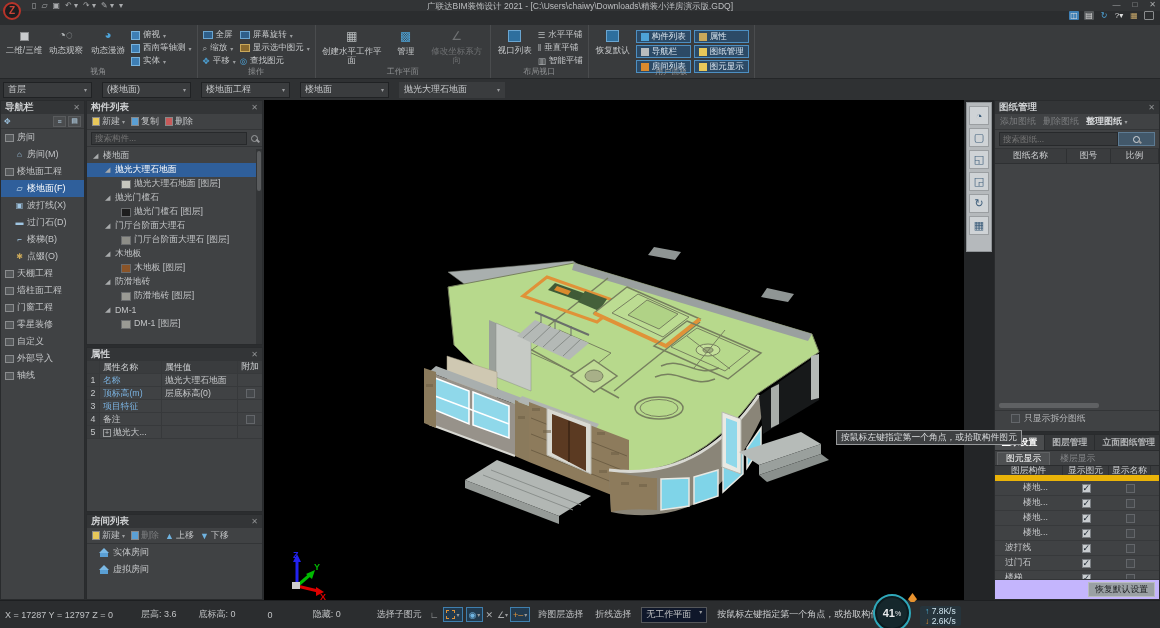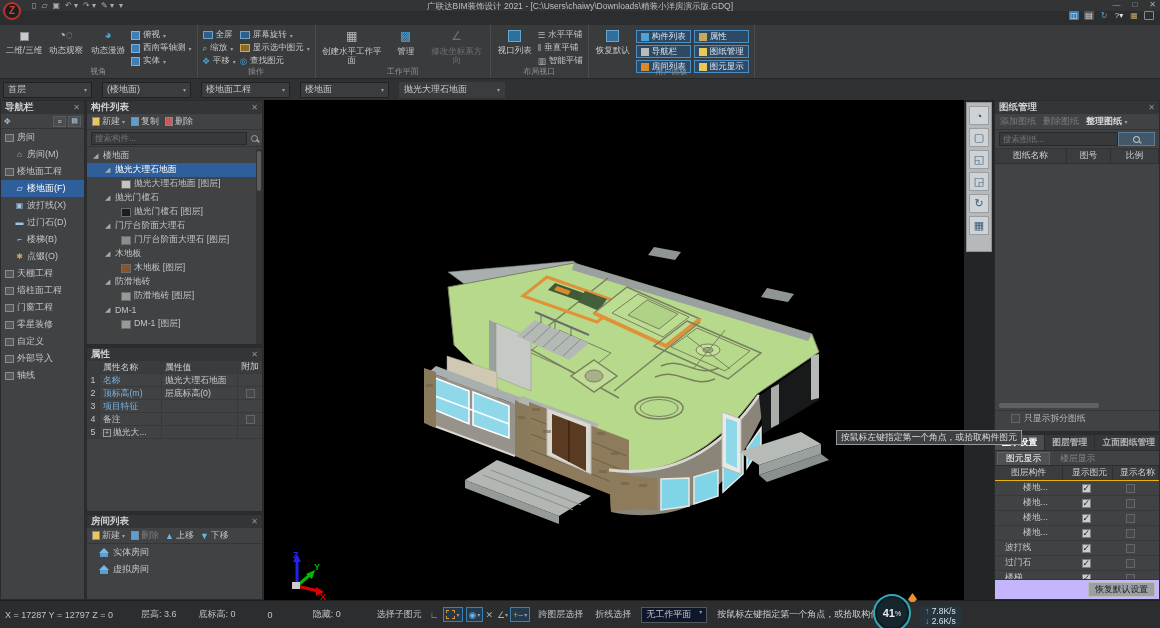--- a/index.html
+++ b/index.html
@@ -123,21 +123,21 @@
   .dfilter{height:16px;display:flex;align-items:center;gap:4px;padding-left:16px;font-size:8.8px;color:#b8babc;border-top:1px solid #333537;}
 
   .disppanel{left:994px;top:334px;right:0;bottom:0;border:1px solid #292b2d;background:#404244;position:absolute;}
   .dtabs{display:flex;height:16px;background:#36383a;border-bottom:1px solid #2a2c2e;}
   .dtab{padding:0 7px;display:flex;align-items:center;font-size:8.8px;font-weight:bold;color:#b0b2b4;border-right:1px solid #2a2c2e;cursor:default;white-space:nowrap;}
   .dtab.active{background:#4a4c4e;color:#fff;}
   .dsubtabs{display:flex;height:15px;border-bottom:1px solid #2a2c2e;padding-left:2px;gap:2px;align-items:flex-end;}
   .dsub{padding:0 8px;font-size:8.8px;color:#c6c8ca;cursor:default;}
   .dsub.active{background:#4e5052;border:1px solid #606264;border-bottom:none;color:#fff;}
   .dsub.dim2{color:#85878a;}
-  .lhead{display:flex;height:15px;background:#3a3c3e;font-size:8.8px;color:#cfd1d3;border-bottom:1px solid #eab308;justify-content:space-between;}
+  .lhead{display:flex;height:15px;background:#3a3c3e;font-size:8.8px;color:#cfd1d3;border-bottom:6px solid #eab308;}
   .lhead div{display:flex;align-items:center;justify-content:center;border-right:1px solid #2e3032;}
   .lrow{display:flex;height:15px;align-items:center;border-bottom:1px solid #37393b;font-size:8.8px;}
   .lc0{width:68px;flex:none;white-space:nowrap;overflow:hidden;}
   .lc0.ind{padding-left:28px;} .lc0.noind{padding-left:10px;}
   .lc1{width:46px;flex:none;display:flex;justify-content:center;}
   .lc2{width:42px;flex:none;display:flex;justify-content:center;}
   .dfoot{position:absolute;bottom:0;left:0;right:0;height:20px;display:flex;align-items:center;justify-content:flex-end;padding-right:4px;background:#c4b5fd;border-top:1px solid #333537;}
   .resetbtn{height:15px;background:#9aa0a4;border:1px solid #b8bcbe;color:#1c1e20;font-size:8.8px;display:flex;align-items:center;padding:0 6px;cursor:default;}
 
   

